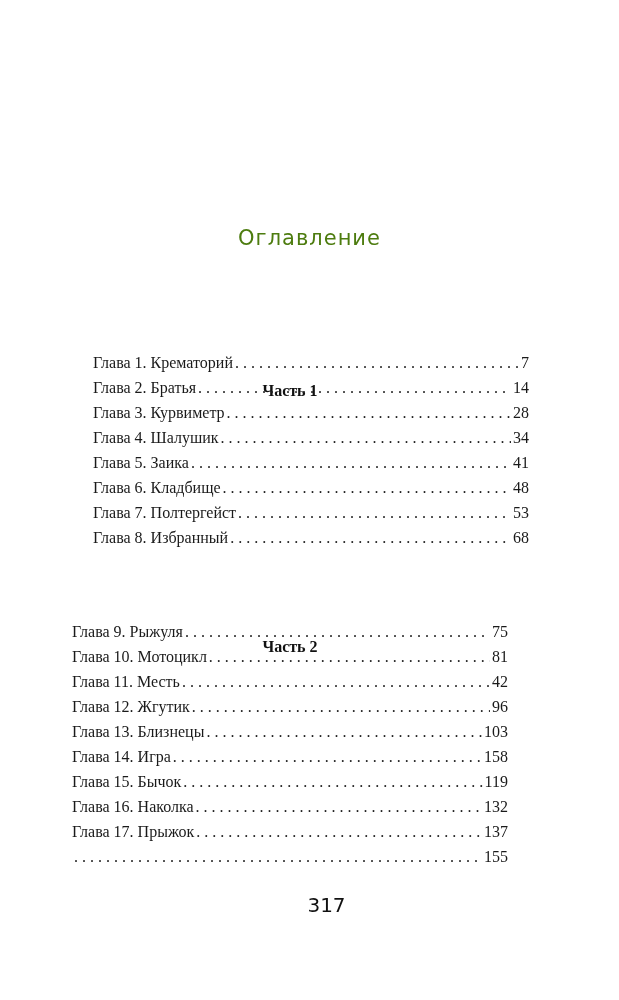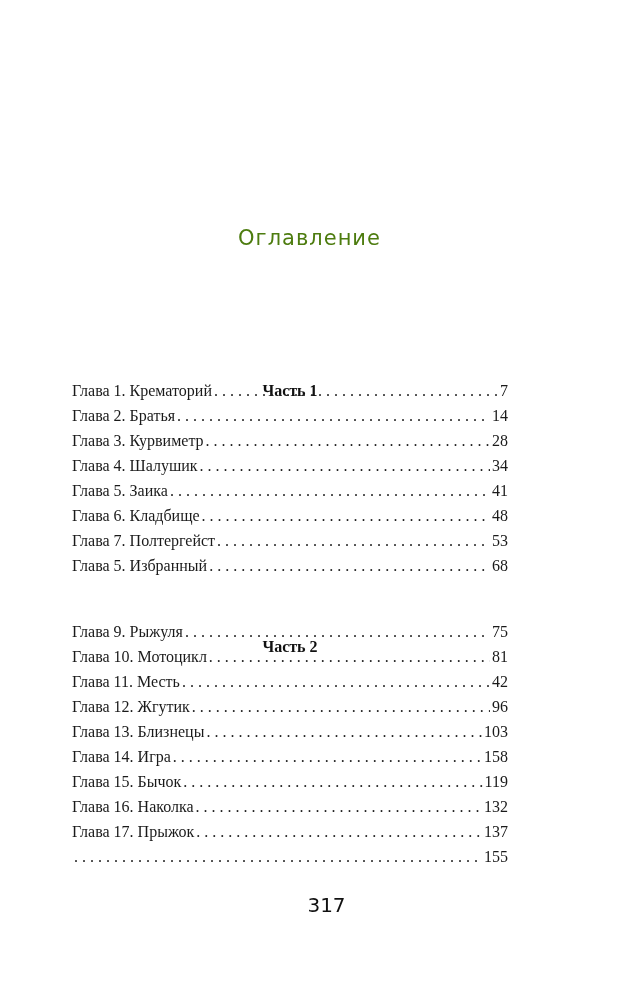--- a/index.html
+++ b/index.html
@@ -33,21 +33,21 @@
       font-family: "DejaVu Sans", sans-serif; font-size: 20px; color: #111; padding-left: 17px;
     }
   </style>
 </head>
 <body>
 
 <div class="title">Оглавление</div>
 
 <div class="part-heading" style="top:339px;">Часть 1</div>
 
-<div class="toc" style="top:378px;">
+<div class="toc" style="top:350px;margin-left:21px;">
   <div class="row">
       <span class="label">Глава 1. Крематорий</span>
       <span class="dots"></span>
       <span class="page">7</span>
     </div>
   <div class="row">
       <span class="label">Глава 2. Братья</span>
       <span class="dots"></span>
       <span class="page">14</span>
     </div>
@@ -70,21 +70,21 @@
       <span class="label">Глава 6. Кладбище</span>
       <span class="dots"></span>
       <span class="page">48</span>
     </div>
   <div class="row">
       <span class="label">Глава 7. Полтергейст</span>
       <span class="dots"></span>
       <span class="page">53</span>
     </div>
   <div class="row">
-      <span class="label">Глава 5. Избранный</span>
+      <span class="label">Глава 8. Избранный</span>
       <span class="dots"></span>
       <span class="page">68</span>
     </div>
 </div>
 
 <div class="part-heading" style="top:595px;">Часть 2</div>
 
 <div class="toc" style="top:619px;">
   <div class="row">
       <span class="label">Глава 9. Рыжуля</span>

